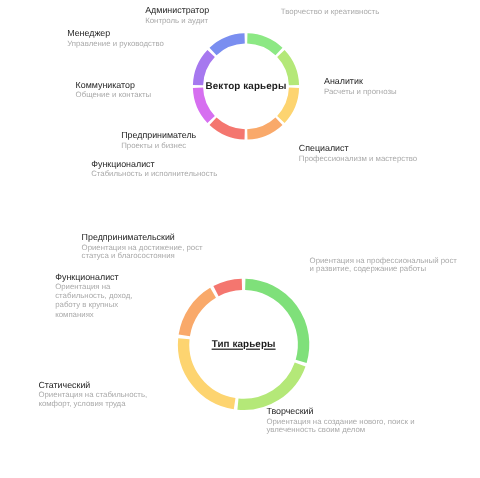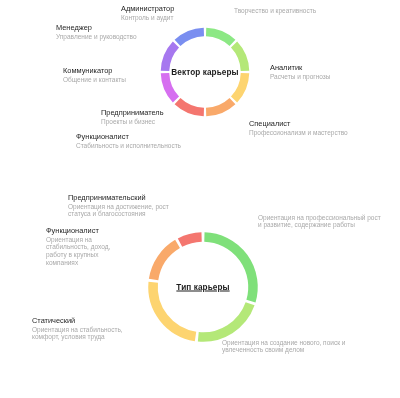--- a/index.html
+++ b/index.html
@@ -140,20 +140,21 @@
       <path d="M 179.99001076080742 52.60923074317993 A 50 50 0 0 1 201.60391806382154 47.01949424798228" fill="none" stroke="#f4766f" stroke-width="9.5" stroke-linecap="butt"></path>
     </svg>
 
   <div class="center-title" id="type-center-title">Тип карьеры</div>
 
   <div class="lbl right" style="left:258px; top:23px; width:124px;">
     <span class="dsc wrap">Ориентация на профессиональный рост и развитие, содержание работы</span>
   </div>
 
   <div class="lbl right" style="left:222px; top:148px; width:130px;">
+    <span class="ttl">Творческий</span>
     <span class="dsc wrap">Ориентация на создание нового, поиск и увлеченность своим делом</span>
   </div>
 
   <div class="lbl left" style="left:32px; top:114px; width:106px;margin-top:12px;">
     <span class="ttl">Статический</span>
     <span class="dsc wrap">Ориентация на стабильность, комфорт, условия труда</span>
   </div>
 
   <div class="lbl left" style="left:46px; top:36px; width:86px;">
     <span class="ttl">Функционалист</span>

